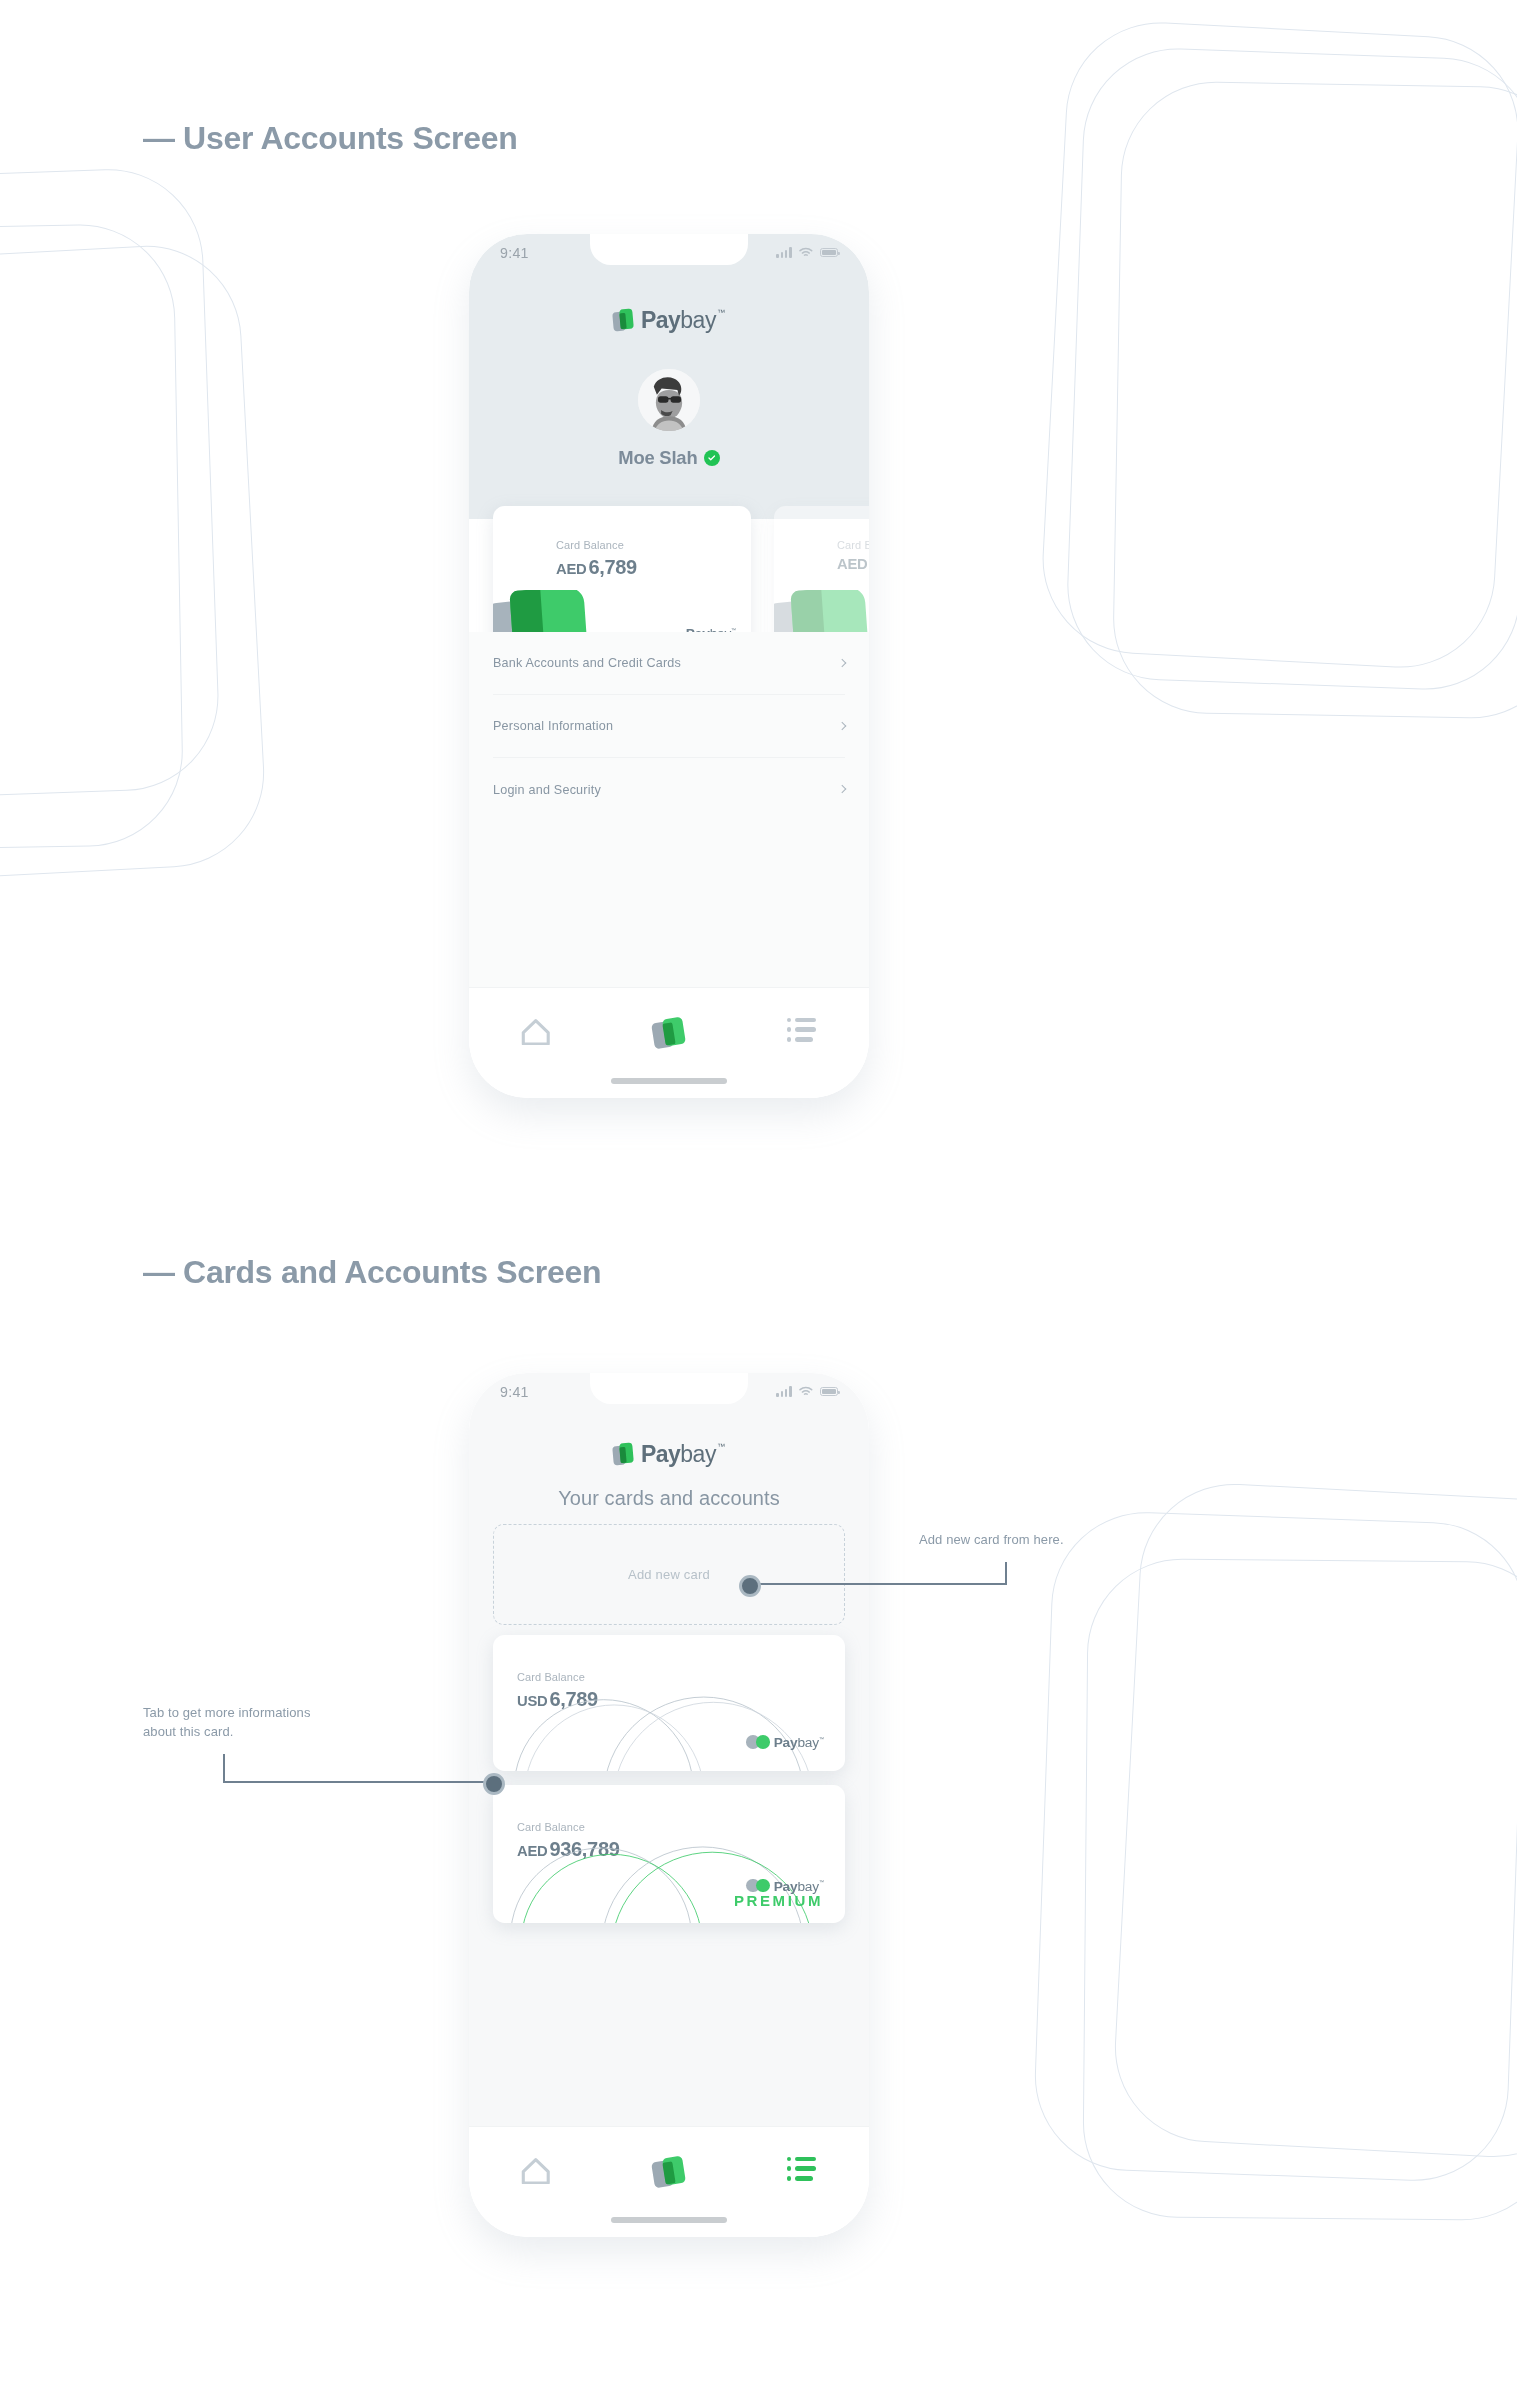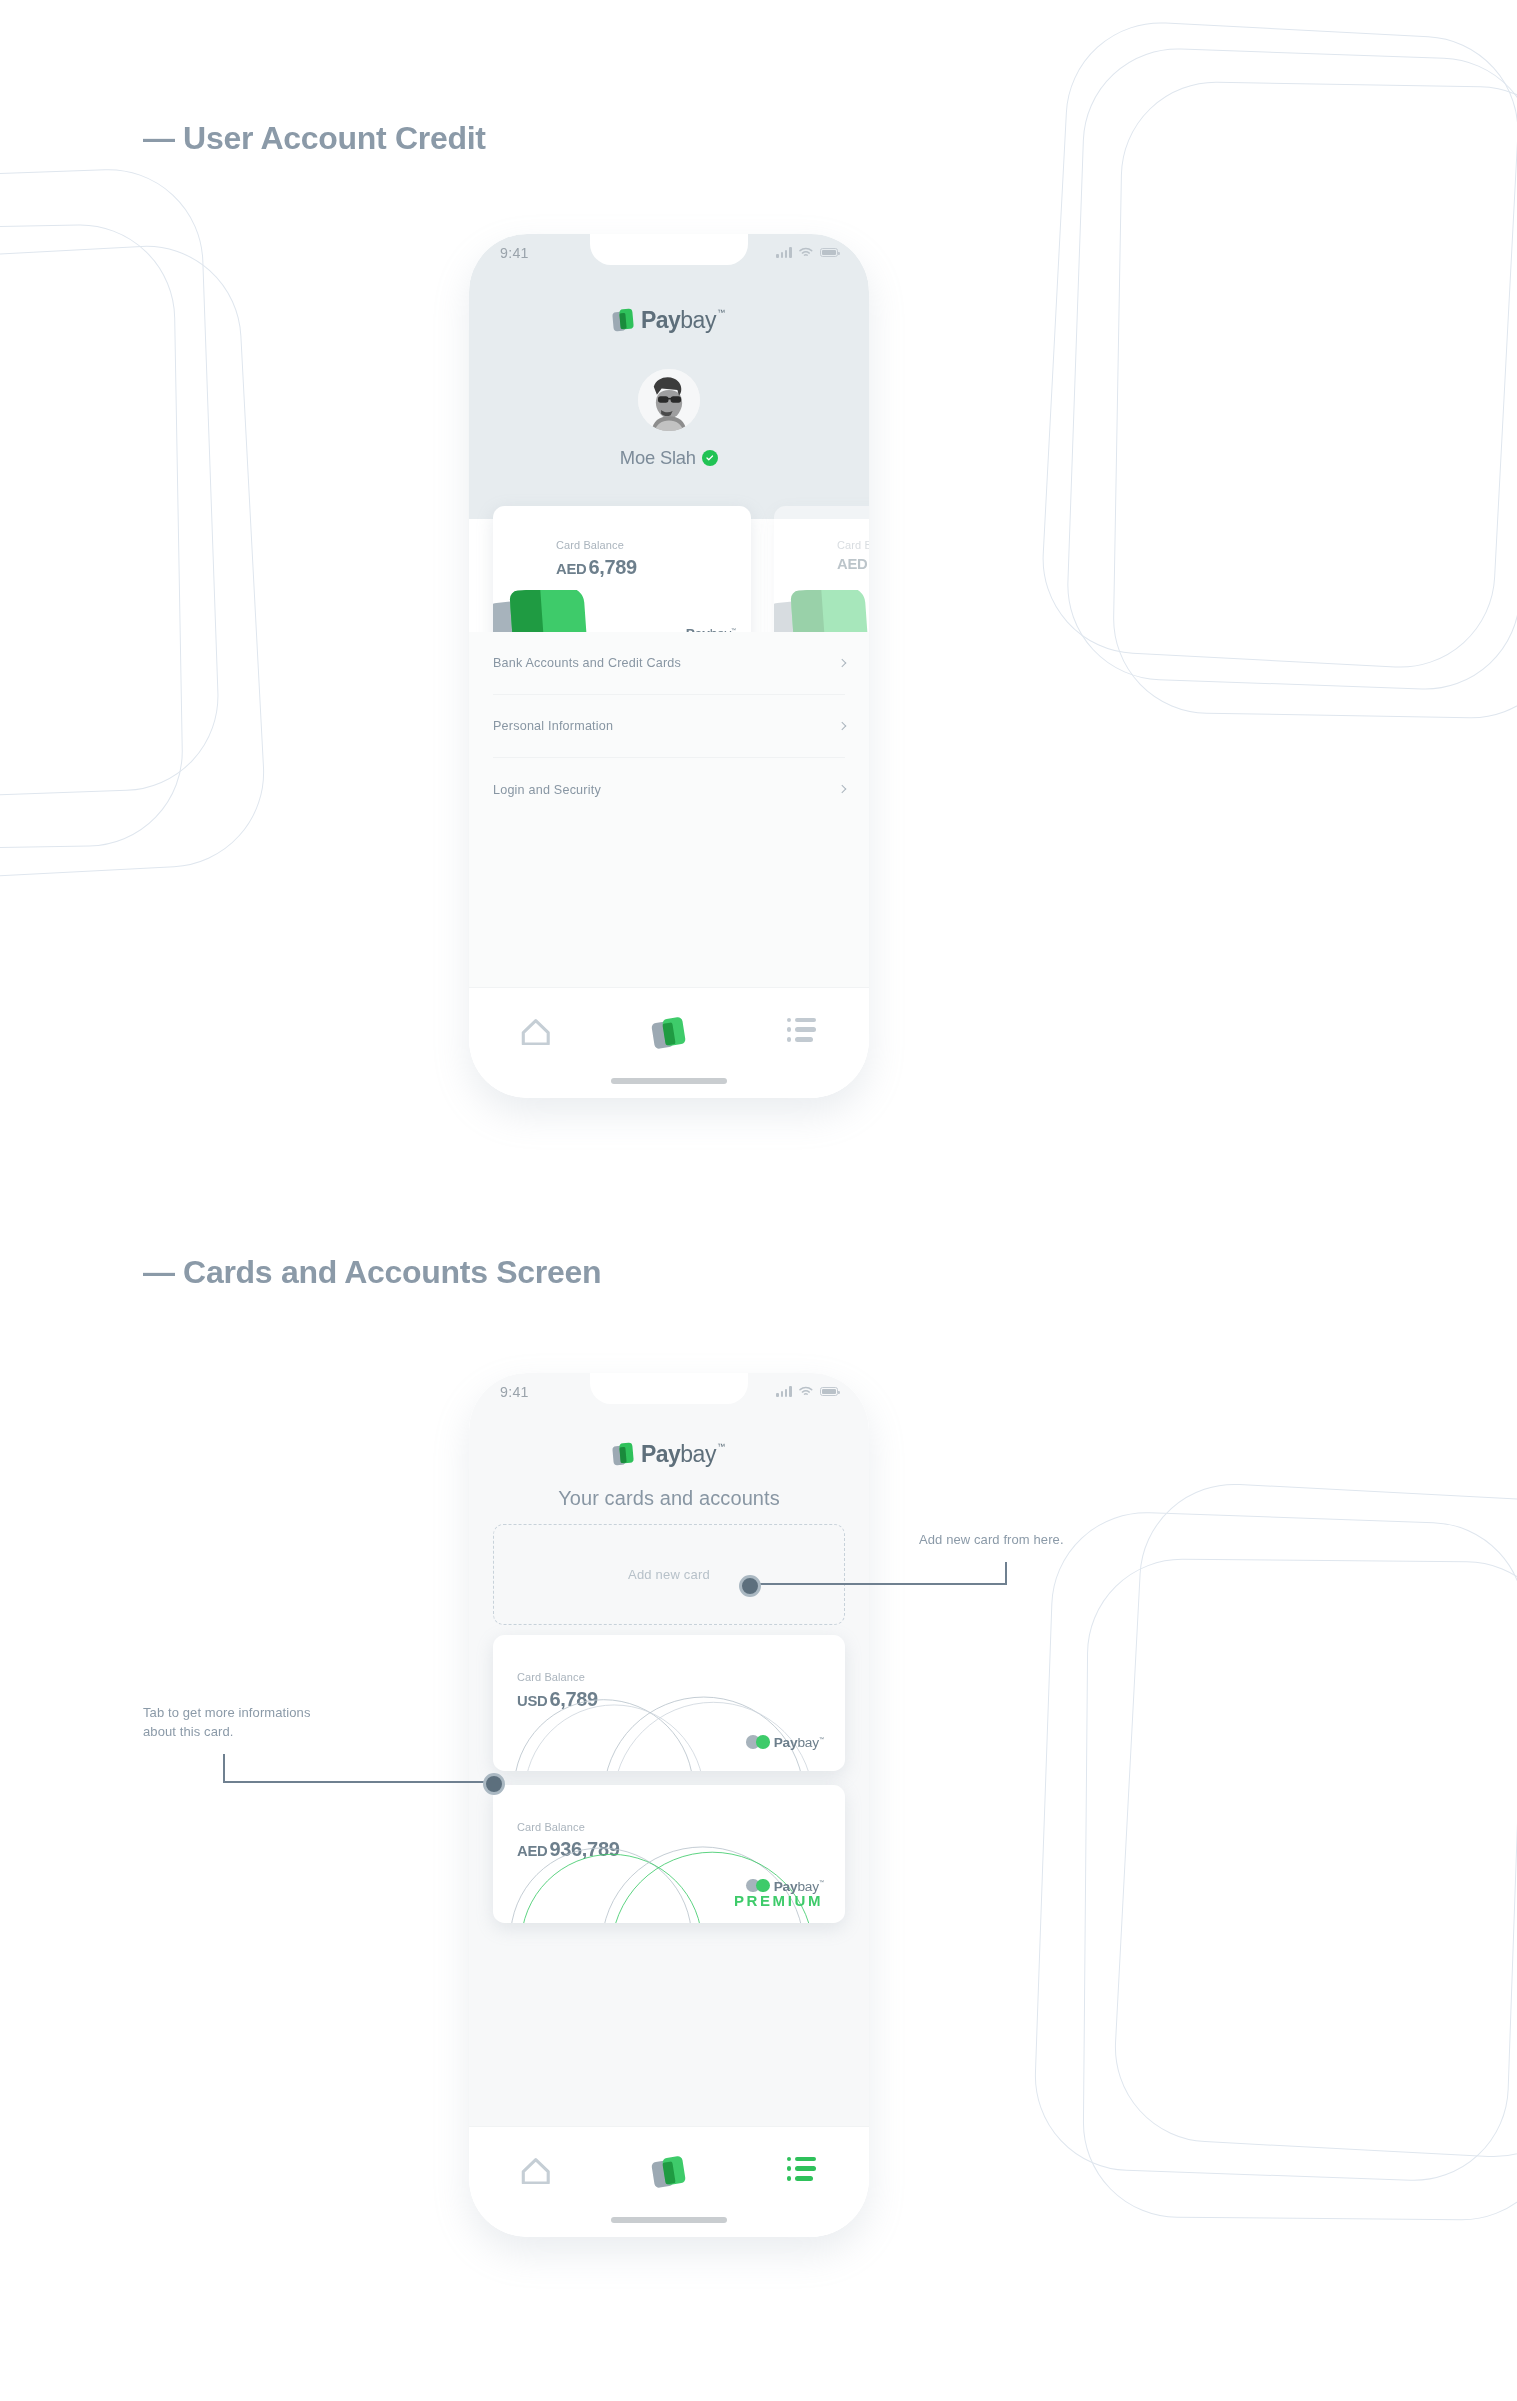--- a/index.html
+++ b/index.html
@@ -123,21 +123,21 @@
     width: 62px; height: 62px; border-radius: 50%;
     margin: 0 auto; overflow: hidden; position: relative;
     background: #f3f5f6;
   }
   .avatar svg { display: block; width: 100%; height: 100%; }
 
   .username-row {
     display: flex; align-items: center; justify-content: center; gap: 6.3px;
   }
   .username {
-    font-size: 18.4px; font-weight: normal; color: #7c8b99; letter-spacing: -0.2px;
+    font-size: 18.4px; font-weight: bold; color: #7c8b99; letter-spacing: -0.2px;
   }
   .verified {
     width: 16px; height: 16px; border-radius: 50%;
     background: #21c354; display: flex; align-items: center; justify-content: center;
   }
   .verified svg { width: 9.5px; height: 9.5px; }
 
   
   .card-strip { position: absolute; left: 0; right: 0; }
   .bal-card {
@@ -278,21 +278,21 @@
   <div class="deco d2"></div>
   <div class="deco d3"></div>
   <div class="deco d4"></div>
   <div class="deco d5"></div>
   <div class="deco d6"></div>
   <div class="deco d7"></div>
   <div class="deco d8"></div>
   <div class="deco d9"></div>
 
   <div class="section-title" style="left:143px; top:120px;">
-    <span class="dash">—</span><span>User Account Credit</span>
+    <span class="dash">—</span><span>User Accounts Screen</span>
   </div>
 
   <div class="phone" style="left:469px; top:234px;">
     <div class="screen">
 
       <div class="head-area" style="height:285px;">
         <div class="brand-row" style="margin-top:73px;">
           <span class="brand-mark">
             <i class="gray"></i>
               <i class="green"></i>

